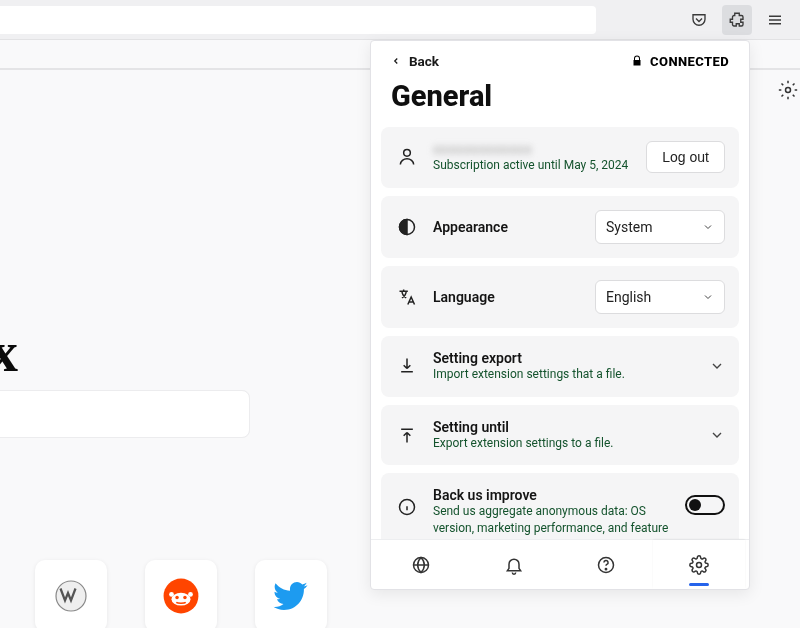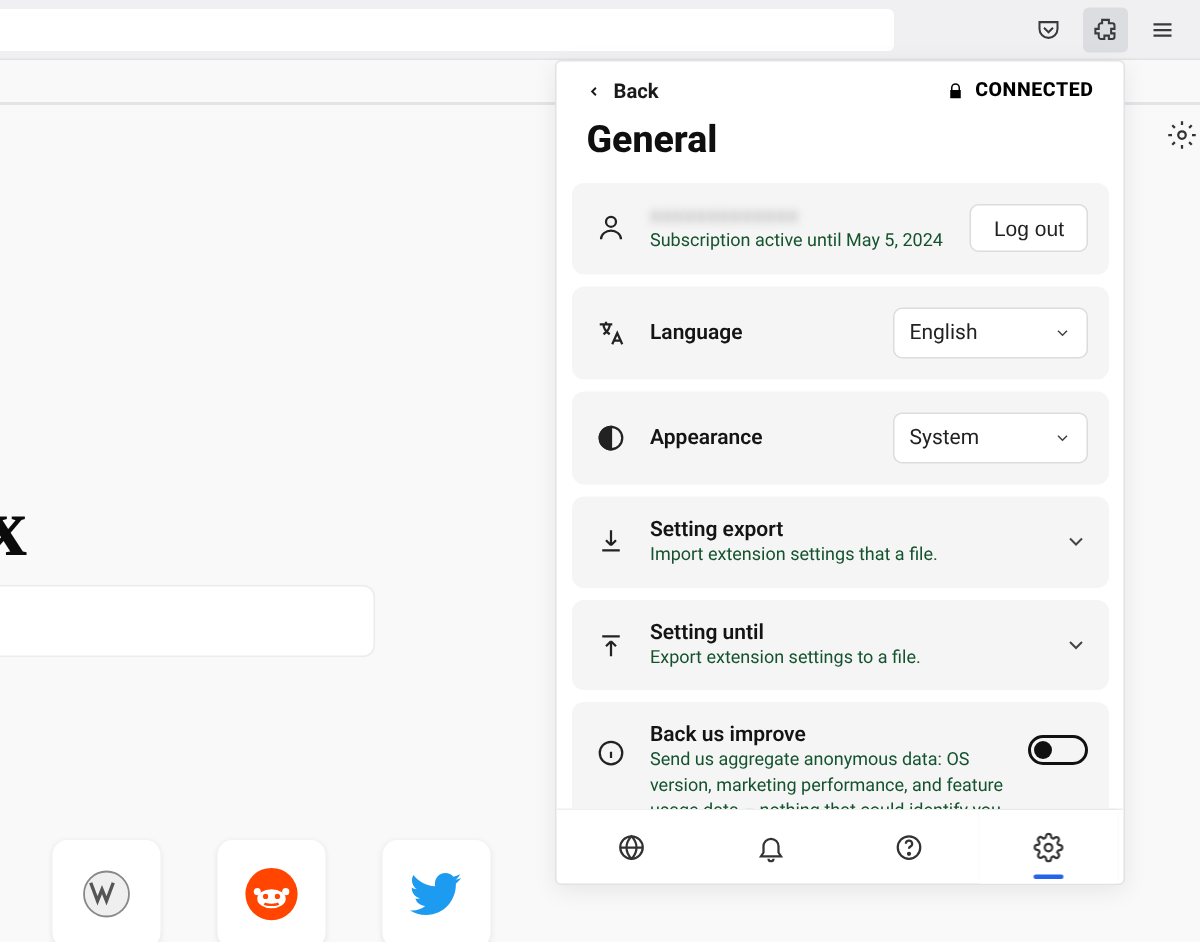--- a/index.html
+++ b/index.html
@@ -97,42 +97,42 @@
     height: 550px;
     background: #fff;
     border: 1px solid #e2e2e6;
     border-radius: 4px;
     box-shadow: 0 4px 16px rgba(0,0,0,0.08);
     display: flex;
     flex-direction: column;
   }
   .panel-head {
     display: flex;
-    align-items: flex-start;
+    align-items: center;
     padding: 12px 20px 10px;
   }
   .back-btn {
     display: flex; align-items: center;
     gap: 8px;
     font-size: 13.5px;
     font-weight: 700;
     color: #1a1a1a;
     cursor: pointer;
   }
   .status {
     margin-left: auto;
     display: flex; align-items: center; gap: 7px;
     color: #000000;
     font-weight: 800;
     font-size: 13px;
     letter-spacing: 0.4px;
   }
   .status svg { width: 12px; height: 12px; }
   .panel-title {
-    font-size: 25px;
+    font-size: 29px;
     font-weight: 800;
     color: #0f0f0f;
     padding: 0 20px 14px;
   }
   .cards {
     flex: 1;
     overflow-y: auto;
     padding: 0 10px;
     display: flex;
     flex-direction: column;
@@ -344,48 +344,48 @@
       </div>
       <div class="textcol">
         <div class="blurred">xxxxxxxxxxxxx</div>
         <div class="row-sub">Subscription active until May 5, 2024</div>
       </div>
       <button class="logout">Log out</button>
     </div>
 
     <div class="card">
       <div class="icon-slot">
+        <svg width="20" height="20" viewBox="0 0 24 24" stroke="currentColor" stroke-width="1.8" fill="none">
+            <circle cx="12" cy="12" r="9"></circle>
+            <path d="M12 3a9 9 0 0 0 0 18V3z" fill="currentColor"></path>
+          </svg>
+      </div>
+      <div class="textcol">
+        <div class="row-title">Appearance</div>
+      </div>
+      <div class="select">
+        <span>System</span>
+        <svg viewBox="0 0 24 24" fill="none" stroke="currentColor" stroke-width="2">
+            <polyline points="6 9 12 15 18 9"></polyline>
+          </svg>
+      </div>
+    </div>
+
+    <div class="card">
+      <div class="icon-slot">
         <svg width="20" height="20" viewBox="0 0 24 24" fill="none" stroke="currentColor" stroke-width="1.8">
             <path d="M3 5h10M8 3v2M6 5c0 3 2 6 5 8M11 5c0 3-2 6-5 8"></path>
             <path d="M13 21l4-9 4 9M14.5 18h5"></path>
           </svg>
       </div>
       <div class="textcol">
         <div class="row-title">Language</div>
       </div>
       <div class="select">
         <span>English</span>
-        <svg viewBox="0 0 24 24" fill="none" stroke="currentColor" stroke-width="2">
-            <polyline points="6 9 12 15 18 9"></polyline>
-          </svg>
-      </div>
-    </div>
-
-    <div class="card">
-      <div class="icon-slot">
-        <svg width="20" height="20" viewBox="0 0 24 24" stroke="currentColor" stroke-width="1.8" fill="none">
-            <circle cx="12" cy="12" r="9"></circle>
-            <path d="M12 3a9 9 0 0 0 0 18V3z" fill="currentColor"></path>
-          </svg>
-      </div>
-      <div class="textcol">
-        <div class="row-title">Appearance</div>
-      </div>
-      <div class="select">
-        <span>System</span>
         <svg viewBox="0 0 24 24" fill="none" stroke="currentColor" stroke-width="2">
             <polyline points="6 9 12 15 18 9"></polyline>
           </svg>
       </div>
     </div>
 
     <div class="card">
       <div class="icon-slot">
         <svg width="20" height="20" viewBox="0 0 24 24" fill="none" stroke="currentColor" stroke-width="1.8">
             <path d="M12 3v12m0 0l-4-4m4 4l4-4M5 19h14"></path>

